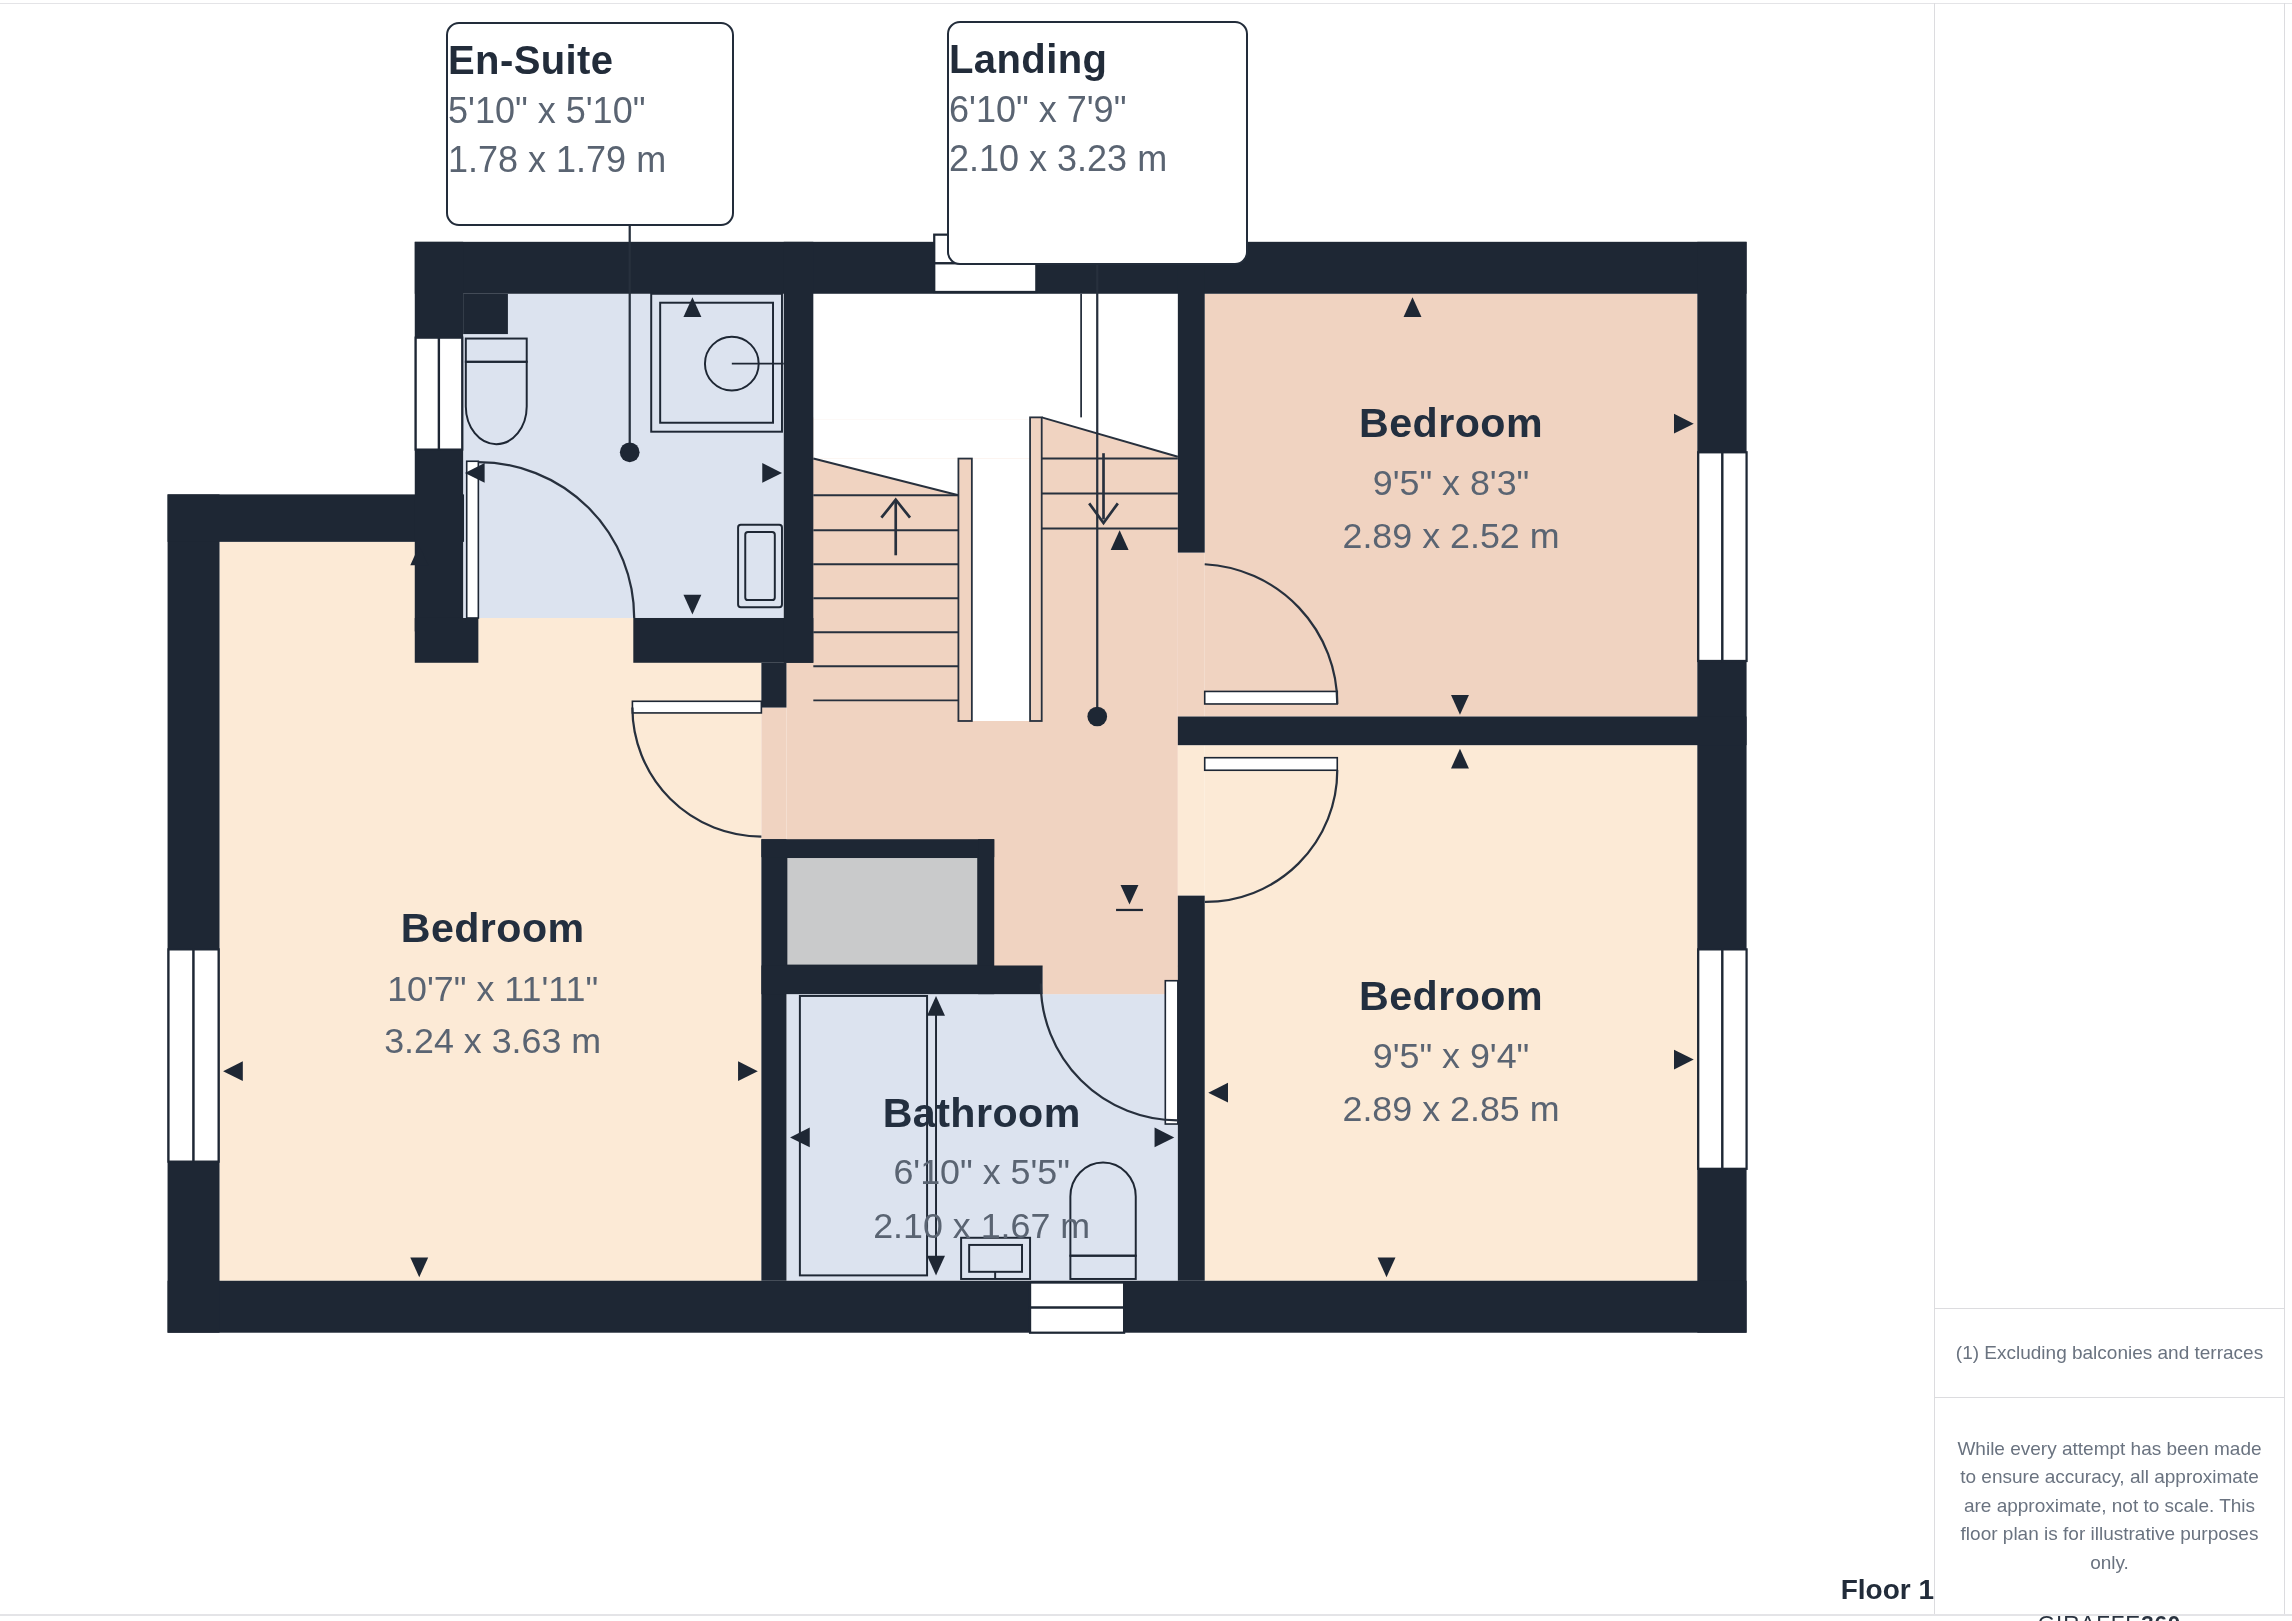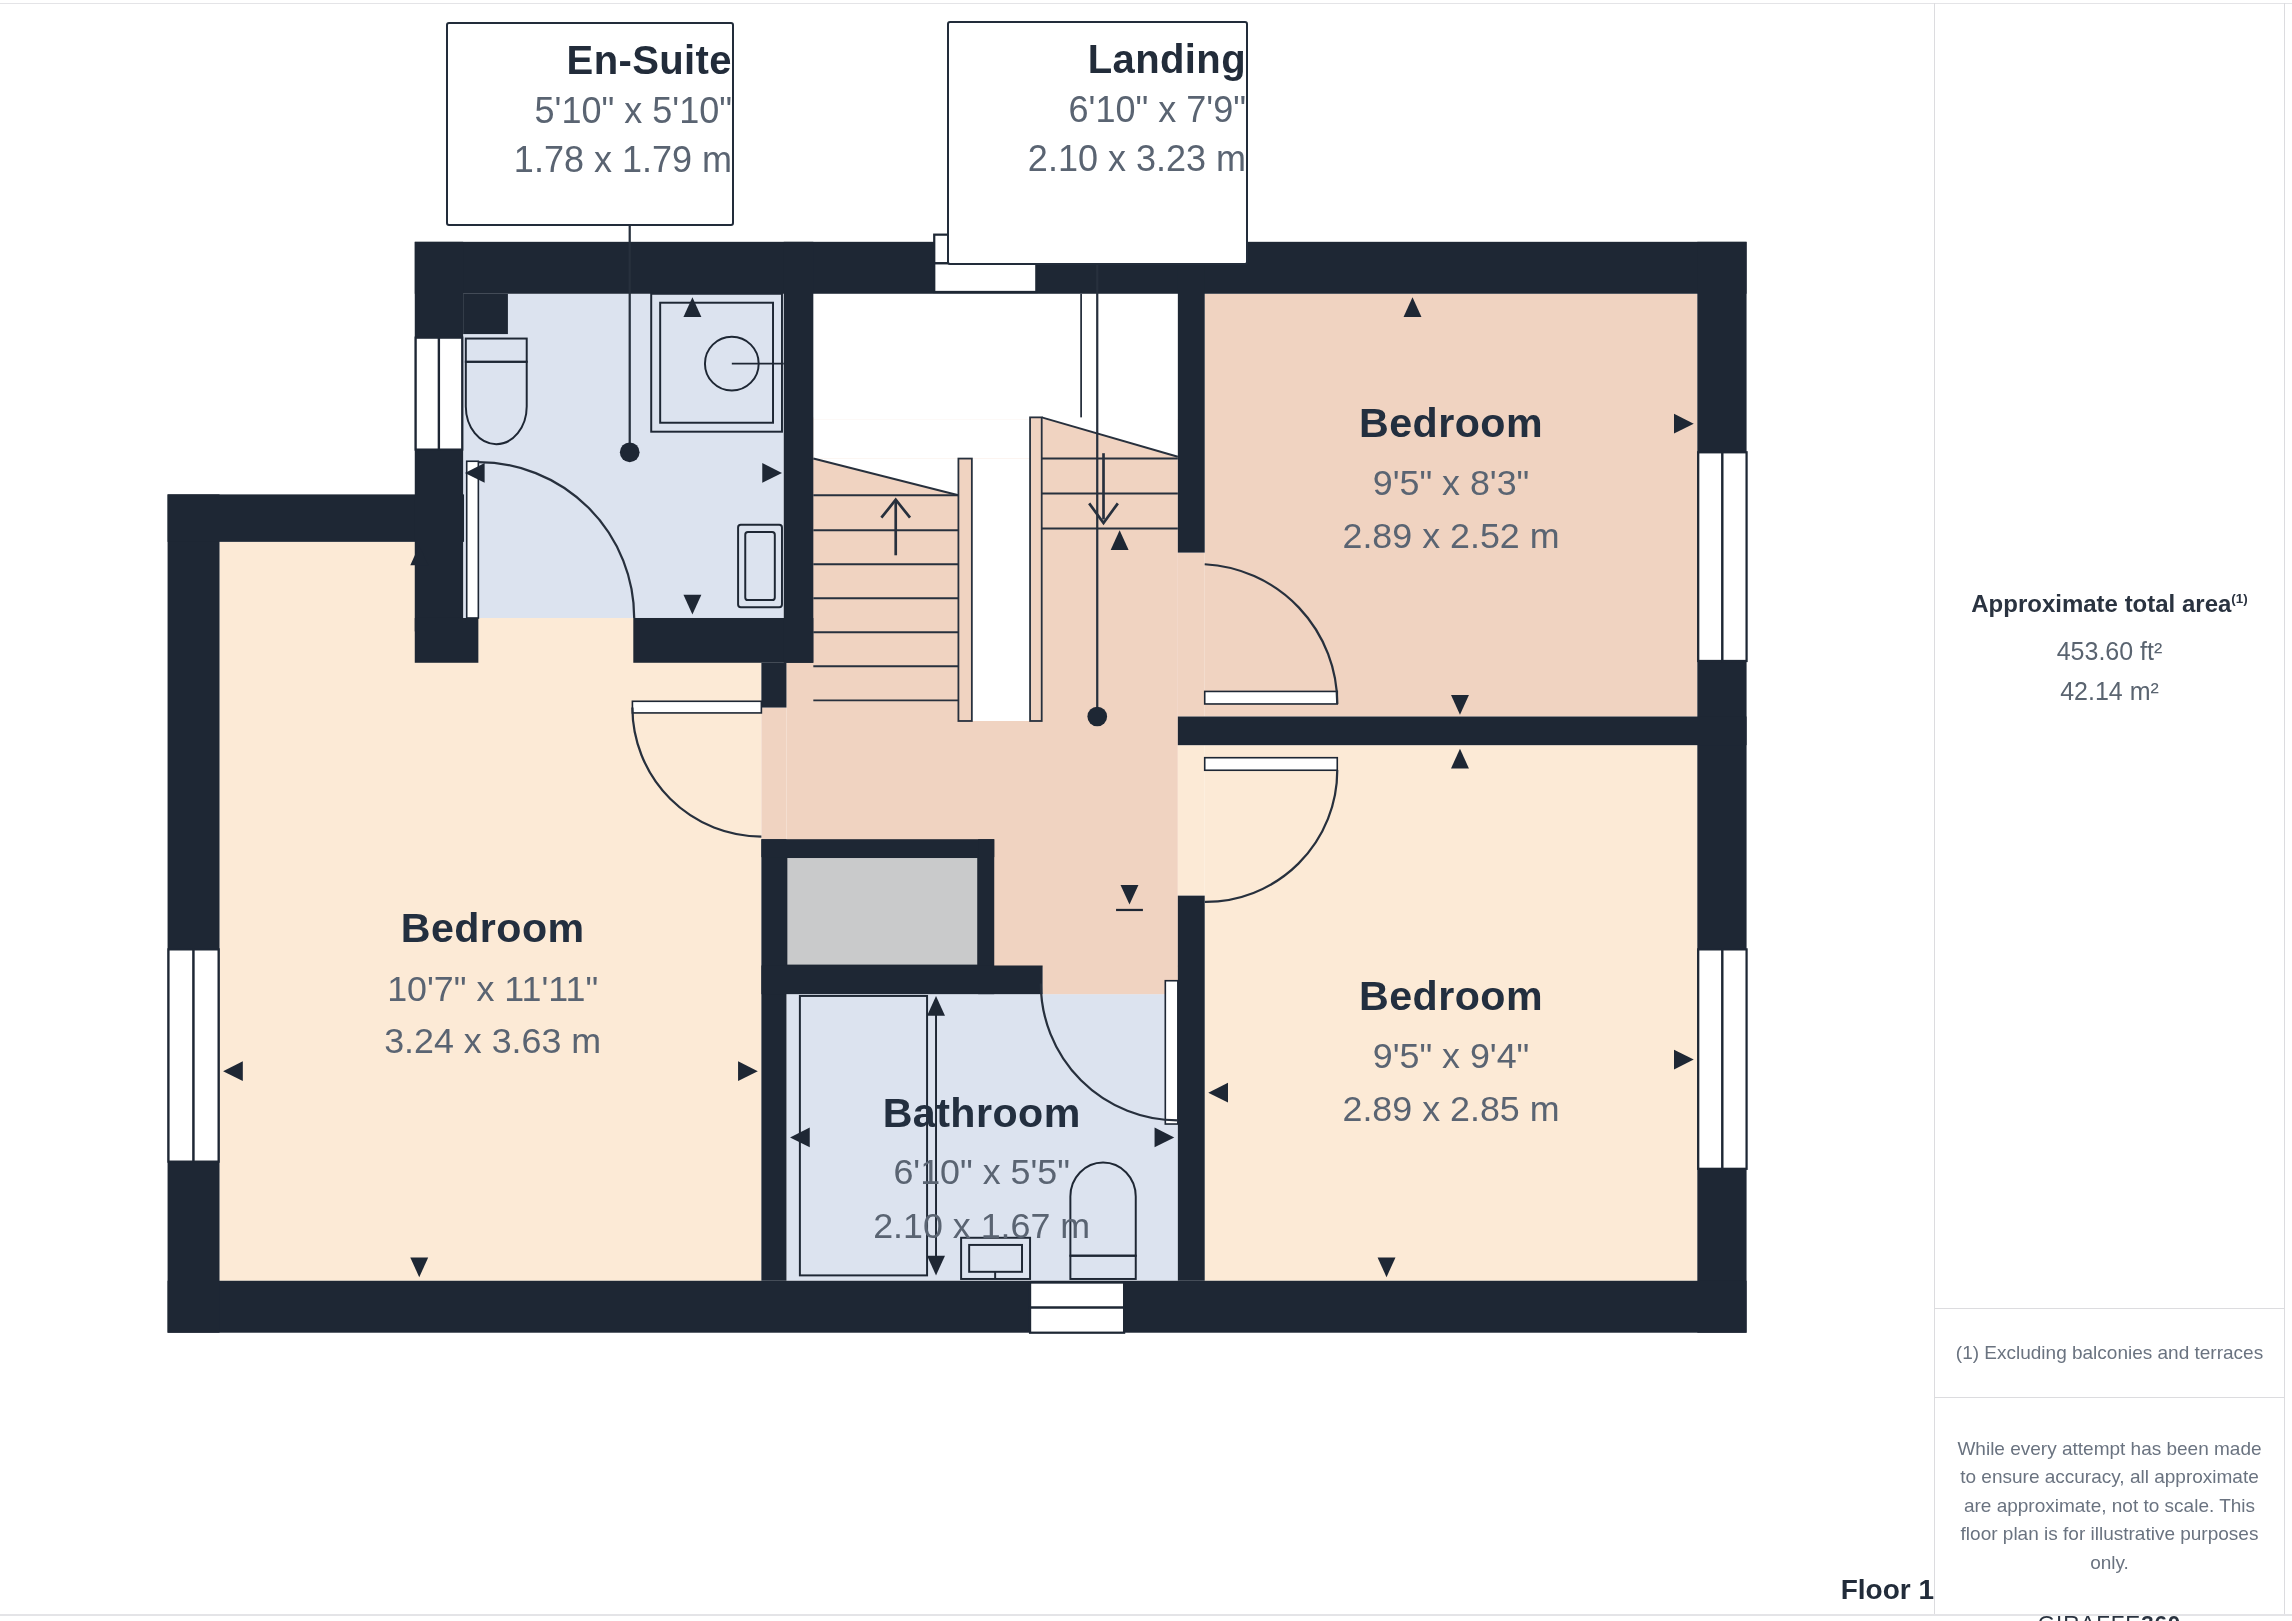--- a/index.html
+++ b/index.html
@@ -4,22 +4,22 @@
 <style>
   html,body{margin:0;padding:0;background:#ffffff;}
   .page{position:relative;width:2293px;height:1622px;background:#ffffff;overflow:hidden;
         font-family:"Liberation Sans","DejaVu Sans",sans-serif;}
   .hairline{position:absolute;left:0;width:2293px;height:1.8px;background:#e4e4e7;}
   .hairline.top{top:2.7px;}
   .hairline.bottom{top:1614px;}
   svg{position:absolute;left:0;top:0;}
 
   
-  .callout{position:absolute;background:#ffffff;border:2.7px solid #222c3a;border-radius:3px;
-           text-align:right;box-sizing:border-box;padding-top:14.3px;z-index:5;}
+  .callout{position:absolute;background:#ffffff;border:2.7px solid #222c3a;border-radius:13px;
+           text-align:left;box-sizing:border-box;padding-top:14.3px;z-index:5;}
   .callout .title{font-size:40px;font-weight:700;color:#222c3a;line-height:1.12;letter-spacing:0.4px;}
   .callout .dim{font-size:36px;color:#5a6472;line-height:1.2;margin-top:6.3px;}
 
   
   text.room-name{font-family:"Liberation Sans","DejaVu Sans",sans-serif;font-weight:700;
                  font-size:46px;fill:#232f3f;text-anchor:middle;letter-spacing:.5px;}
   text.room-dim{font-family:"Liberation Sans","DejaVu Sans",sans-serif;font-weight:400;
                 font-size:40px;fill:#5a6472;text-anchor:middle;}
 
   
@@ -246,25 +246,20 @@
     <div class="dim">5'10" x 5'10"</div>
     <div class="dim">1.78 x 1.79 m</div>
   </div>
   <div class="callout" style="left:947px;top:20.6px;width:301px;height:244px;">
     <div class="title">Landing</div>
     <div class="dim">6'10" x 7'9"</div>
     <div class="dim">2.10 x 3.23 m</div>
   </div>
 
   <div class="sidebar">
-    <div class="area-block">
-      <div class="area-title"><span>Approximate total area</span><sup>(1)</sup></div>
-      <div class="area-value">453.60 ft²</div>
-      <div class="area-value">42.14 m²</div>
-    </div>
     <div class="footnote-block">
       <div class="footnote">(1) Excluding balconies and terraces</div>
     </div>
     <div class="disclaimer-block">
       <div class="disclaimer">While every attempt has been made to ensure accuracy, all approximate are approximate, not to scale. This floor plan is for illustrative purposes only.</div>
       <div class="brand"><span>GIRAFFE</span><span class="bold">360</span></div>
     </div>
   </div>
 
   <div class="floor-label">Floor 1</div>

